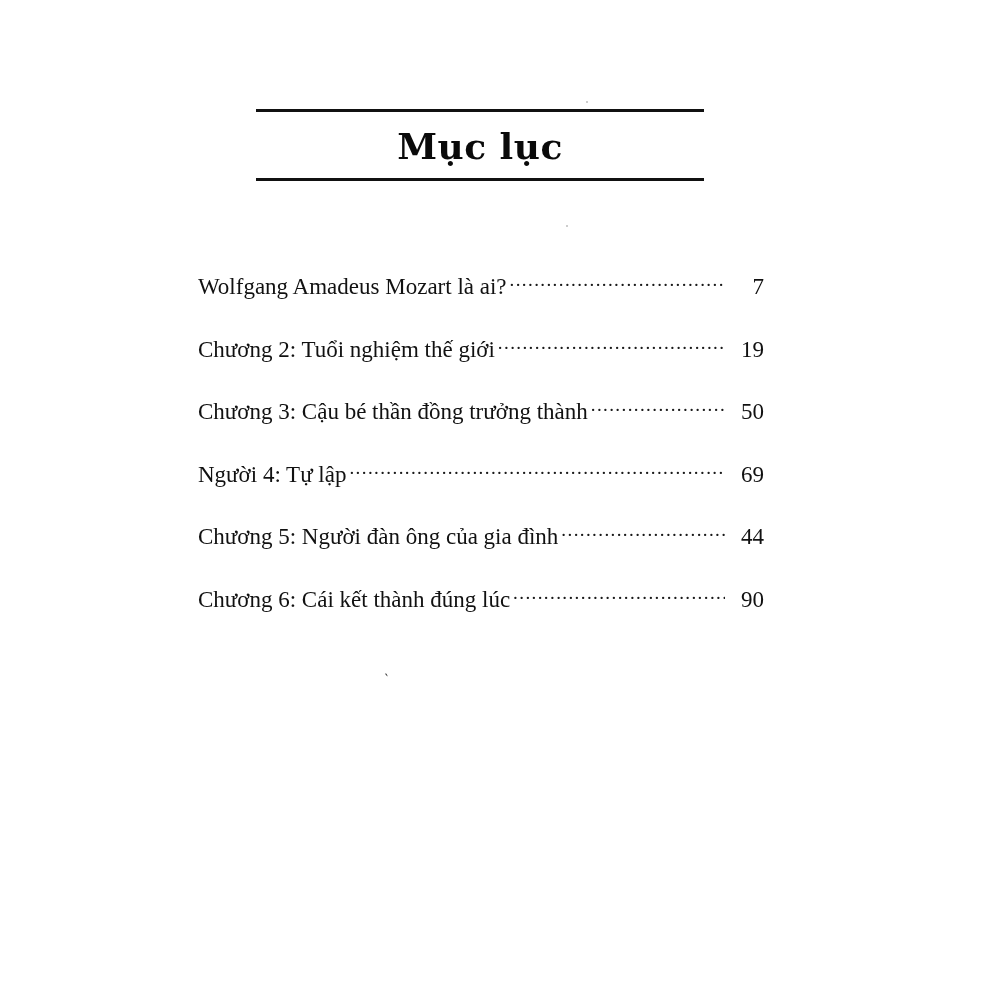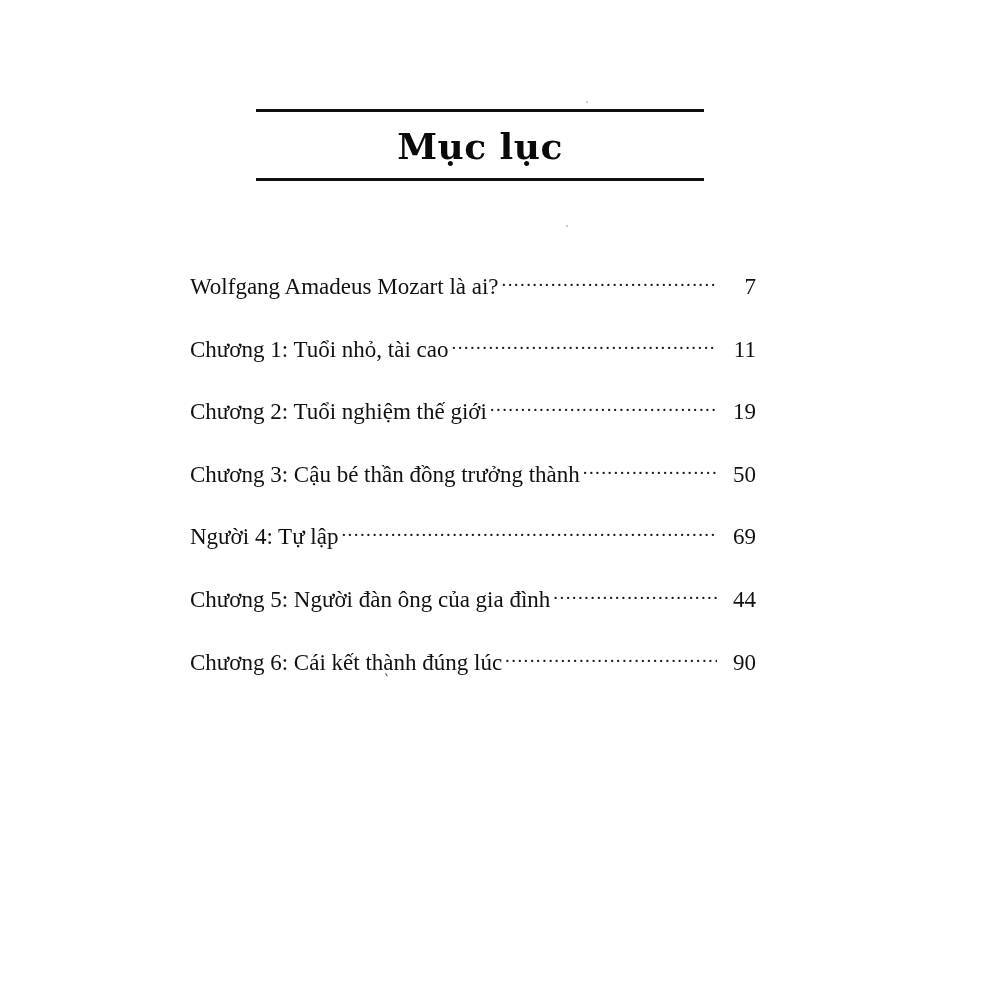--- a/index.html
+++ b/index.html
@@ -45,21 +45,21 @@
     font-weight: bold;
     font-size: 36px;
     line-height: 1;
     padding: 16px 0 14px 0;
     letter-spacing: 0.5px;
     color: #0a0a0a;
   }
 
   .toc-list {
     position: absolute;
-    left: 190px;
+    left: 198px;
     top: 232px;
     width: 566px;
   }
 
   .toc-entry {
     display: flex;
     align-items: baseline;
     font-size: 23px;
     line-height: 1.2;
     margin-bottom: 33px;
@@ -133,25 +133,20 @@
   </div>
 
   <div class="toc-list">
 
     <div class="toc-entry entry-first">
       <span class="entry-label">Wolfgang Amadeus Mozart là ai?</span>
       <span class="leader"></span>
       <span class="page-num">7</span>
     </div>
 
-    <div class="toc-entry">
-      <span class="entry-label">Chương 1: Tuổi nhỏ, tài cao</span>
-      <span class="leader"></span>
-      <span class="page-num">11</span>
-    </div>
 
     <div class="toc-entry">
       <span class="entry-label">Chương 2: Tuổi nghiệm thế giới</span>
       <span class="leader"></span>
       <span class="page-num">19</span>
     </div>
 
     <div class="toc-entry">
       <span class="entry-label">Chương 3: Cậu bé thần đồng trưởng thành</span>
       <span class="leader"></span>

